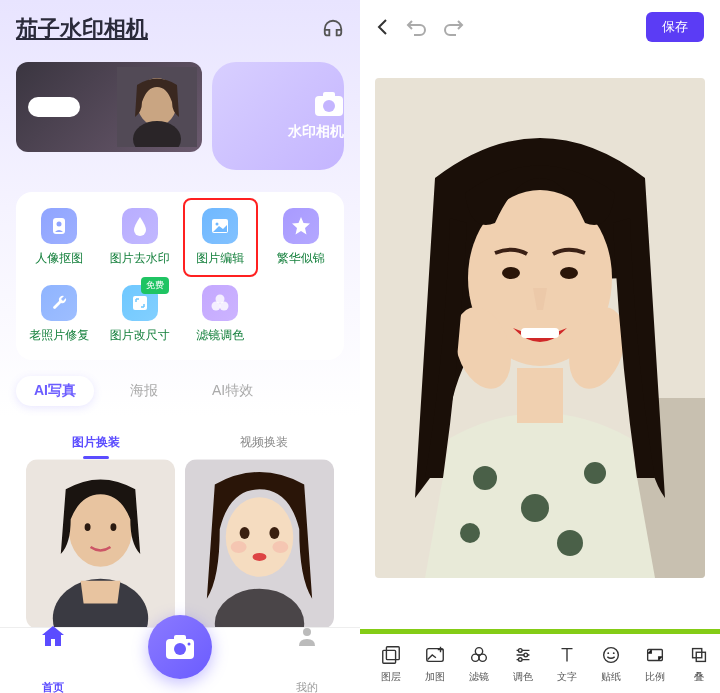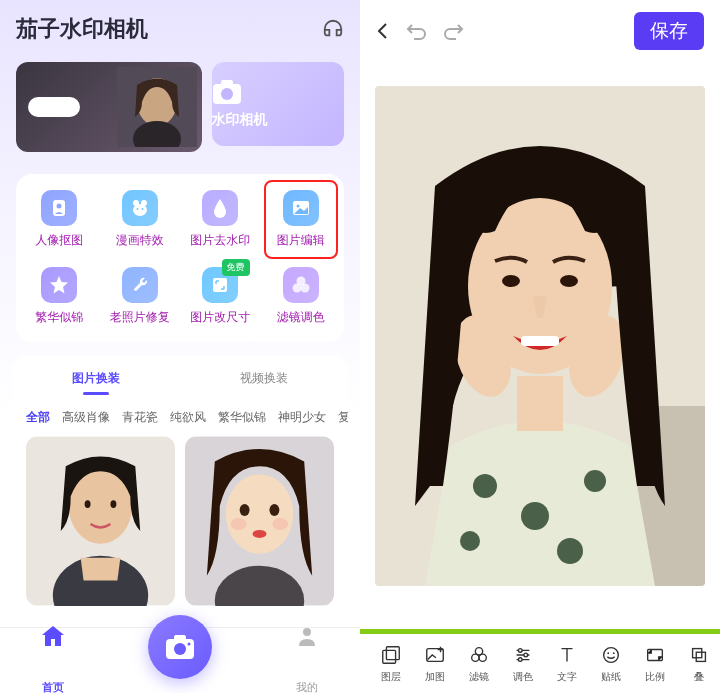--- a/index.html
+++ b/index.html
@@ -1,36 +1,36 @@
 <!DOCTYPE html>
 <html><head>
   <meta charset="utf-8">
   <style>
     * { margin: 0; padding: 0; box-sizing: border-box; font-family: -apple-system, "PingFang SC", sans-serif; }
     body { width: 720px; height: 693px; display: flex; background: #fff; }
     
     
     .left-panel { width: 360px; height: 693px; background: linear-gradient(180deg, #e8e4ff 0%, #f5f3ff 30%, #ffffff 60%); position: relative; overflow: hidden; }
     .header { display: flex; justify-content: space-between; align-items: center; padding: 14px 16px 8px; }
-    .app-title { font-size: 22px; font-weight: bold; color: #2a2a3a; }
+    .app-title { font-size: 22px; font-weight: bold; color: #2a2a3a; text-decoration: underline; }
     .headset-icon { width: 22px; height: 22px; }
     
     .banner-row { display: flex; gap: 10px; padding: 10px 16px; align-items: stretch; }
     .banner-left { flex: 1.4; height: 90px; border-radius: 12px; background: linear-gradient(135deg, #3a3540, #6b5a6e); position: relative; overflow: hidden; display: flex; align-items: center; }
     .banner-toggle { width: 52px; height: 20px; background: #fff; border-radius: 12px; margin-left: 12px; position: relative; }
     .banner-person { position: absolute; right: 5px; top: 5px; width: 80px; height: 80px; }
-    .banner-right { flex: 1; height: 84px; border-radius: 12px; background: linear-gradient(135deg, #d8cfff, #c4b5ff); display: flex; flex-direction: column; align-items: flex-start; justify-content: center; gap: 6px; }
+    .banner-right { flex: 1; height: 108px; border-radius: 24px; background: linear-gradient(135deg, #d8cfff, #c4b5ff); display: flex; flex-direction: column; align-items: flex-end; justify-content: center; gap: 6px; }
     .camera-big-icon { width: 30px; height: 26px; }
     .banner-right-text { font-size: 14px; font-weight: 600; color: #fff; }
     
     .grid-container { background: #fff; border-radius: 16px; margin: 12px 16px 0; padding: 16px 6px; position: relative; }
     .feature-grid { display: grid; grid-template-columns: repeat(4, 1fr); gap: 18px 6px; }
     .feature-item { display: flex; flex-direction: column; align-items: center; gap: 6px; position: relative; }
     .feature-icon-box { width: 36px; height: 36px; border-radius: 10px; display: flex; align-items: center; justify-content: center; }
-    .feature-label { font-size: 12px; color: #a21caf; }
+    .feature-label { font-size: 12px; color: #15803d; }
     .highlighted { position: absolute; border: 2.5px solid #ff2020; border-radius: 8px; }
     .free-badge { position: absolute; top: -8px; right: 8px; background: #1fc463; color: #fff; font-size: 9px; padding: 2px 5px; border-radius: 4px; }
     
     .secondary-tabs { display: flex; gap: 18px; padding: 16px 16px 0; }
     .sec-tab { font-size: 14px; color: #aaa; padding: 6px 18px; border-radius: 18px; }
     .sec-tab.active { color: #6b5cff; background: #fff; font-weight: 600; box-shadow: 0 2px 8px rgba(107,92,255,0.15); }
     
     .sub-tabs-card { background: #fff; border-radius: 14px 14px 0 0; margin: 14px 12px 0; padding: 14px 0 0; }
     .sub-tabs { display: flex; }
     .sub-tab { flex: 1; text-align: center; font-size: 12px; color: #888; padding-bottom: 8px; position: relative; }
@@ -47,21 +47,21 @@
     .bottom-nav { position: absolute; bottom: 0; left: 0; right: 0; height: 66px; background: #fff; display: flex; align-items: center; justify-content: space-around; border-top: 1px solid #eee; }
     .nav-item { display: flex; flex-direction: column; align-items: center; gap: 2px; }
     .nav-label { font-size: 11px; color: #999; margin-top: 32px; }
     .nav-item.active .nav-label { color: #5b4cff; font-weight: 600; }
     .center-btn { width: 64px; height: 64px; border-radius: 50%; background: linear-gradient(135deg, #8b7aff, #6b5cff); display: flex; align-items: center; justify-content: center; margin-top: -28px; box-shadow: 0 4px 16px rgba(107,92,255,0.4); }
     
     
     .right-panel { width: 360px; height: 693px; background: #fff; display: flex; flex-direction: column; }
     .editor-header { display: flex; align-items: center; justify-content: space-between; padding: 12px 16px; }
     .hdr-left { display: flex; align-items: center; gap: 18px; }
-    .save-btn { background: #5b3cf5; color: #fff; font-size: 19px; padding: 6px 16px; border-radius: 6px; border: none; font-weight: 500; }
+    .save-btn { background: #5b3cf5; color: #fff; font-size: 13px; padding: 6px 16px; border-radius: 6px; border: none; font-weight: 500; }
     
     .editor-canvas { flex: 1; display: flex; align-items: flex-start; justify-content: center; padding: 24px 0; }
     .edited-photo { width: 330px; height: 500px; border-radius: 4px; overflow: hidden; }
     
     .toolbar { height: 64px; display: flex; align-items: center; padding: 0 10px; gap: 2px; border-top: 5px solid #84cc16; overflow: hidden; }
     .tool-item { display: flex; flex-direction: column; align-items: center; gap: 4px; flex: 1; min-width: 42px; }
     .tool-label { font-size: 10px; color: #555; }
     
     svg { display: block; }
   </style>
@@ -102,32 +102,20 @@
           <div class="feature-icon-box" style="background:linear-gradient(135deg,#8fa4ff,#8fa4ffdd)">
             <svg width="24" height="24" viewBox="0 0 24 24">
               <rect x="6" y="4" width="12" height="16" rx="3" fill="#fff"></rect>
               <circle cx="12" cy="10" r="2.5" fill="#8fa4ff"></circle>
               <path d="M8 18 Q12 14 16 18" fill="#8fa4ff"></path>
             </svg>
           </div>
           <div class="feature-label">人像抠图</div>
         </div>
         <div class="feature-item">
-          <div class="feature-icon-box" style="background:linear-gradient(135deg,#72c5ff,#72c5ffdd)">
-            <svg width="24" height="24" viewBox="0 0 24 24">
-              <circle cx="8" cy="7" r="3" fill="#fff"></circle>
-              <circle cx="16" cy="7" r="3" fill="#fff"></circle>
-              <ellipse cx="12" cy="14" rx="7" ry="6" fill="#fff"></ellipse>
-              <circle cx="9.5" cy="13" r="1" fill="#72c5ff"></circle>
-              <circle cx="14.5" cy="13" r="1" fill="#72c5ff"></circle>
-            </svg>
-          </div>
-          <div class="feature-label">漫画特效</div>
-        </div>
-        <div class="feature-item">
           <div class="feature-icon-box" style="background:linear-gradient(135deg,#b8adff,#b8adffdd)">
             <svg width="24" height="24" viewBox="0 0 24 24">
               <path d="M12 3 Q18 12 18 16 A6 6 0 0 1 6 16 Q6 12 12 3 Z" fill="#fff"></path>
             </svg>
           </div>
           <div class="feature-label">图片去水印</div>
         </div>
         <div class="feature-item">
           <div class="highlighted" style="top:-10px;left:0;right:0;bottom:-10px;"></div>
           <div class="feature-icon-box" style="background:linear-gradient(135deg,#6fb8ff,#6fb8ffdd)">
@@ -171,34 +159,30 @@
               <circle cx="12" cy="8" r="4.5" fill="#fff" opacity="0.8"></circle>
               <circle cx="8" cy="15" r="4.5" fill="#fff" opacity="0.8"></circle>
               <circle cx="16" cy="15" r="4.5" fill="#fff" opacity="0.8"></circle>
             </svg>
           </div>
           <div class="feature-label">滤镜调色</div>
         </div>
       </div>
   </div>
 
+  <div class="secondary-tabs" id="secTabs">
+      <div class="sec-tab active">AI写真</div>
+      <div class="sec-tab">海报</div>
+      <div class="sec-tab">AI特效</div>
+    </div>
 
   <div class="sub-tabs-card">
     <div class="sub-tabs" id="subTabs">
         <div class="sub-tab active">图片换装</div>
         <div class="sub-tab">视频换装</div>
-      </div>
-    <div class="filter-row" id="filterRow">
-        <div class="filter-chip active">全部</div>
-        <div class="filter-chip">高级肖像</div>
-        <div class="filter-chip">青花瓷</div>
-        <div class="filter-chip">纯欲风</div>
-        <div class="filter-chip">繁华似锦</div>
-        <div class="filter-chip">神明少女</div>
-        <div class="filter-chip">复</div>
       </div>
     <div class="photo-row">
       <div class="photo-card">
         <svg viewBox="0 0 150 170" width="100%" height="100%">
           <rect width="150" height="170" fill="#ebe5df"></rect>
           <ellipse cx="75" cy="70" rx="32" ry="38" fill="#e8c4a0"></ellipse>
           <path d="M40 30 Q75 10 110 30 L115 95 Q105 85 105 60 Q95 35 75 35 Q55 35 45 60 Q45 85 35 95 Z" fill="#1a1410"></path>
           <ellipse cx="62" cy="68" rx="3" ry="4" fill="#2a1a10"></ellipse>
           <ellipse cx="88" cy="68" rx="3" ry="4" fill="#2a1a10"></ellipse>
           <path d="M65 88 Q75 95 85 88" stroke="#c56" stroke-width="2.5" fill="none"></path>

